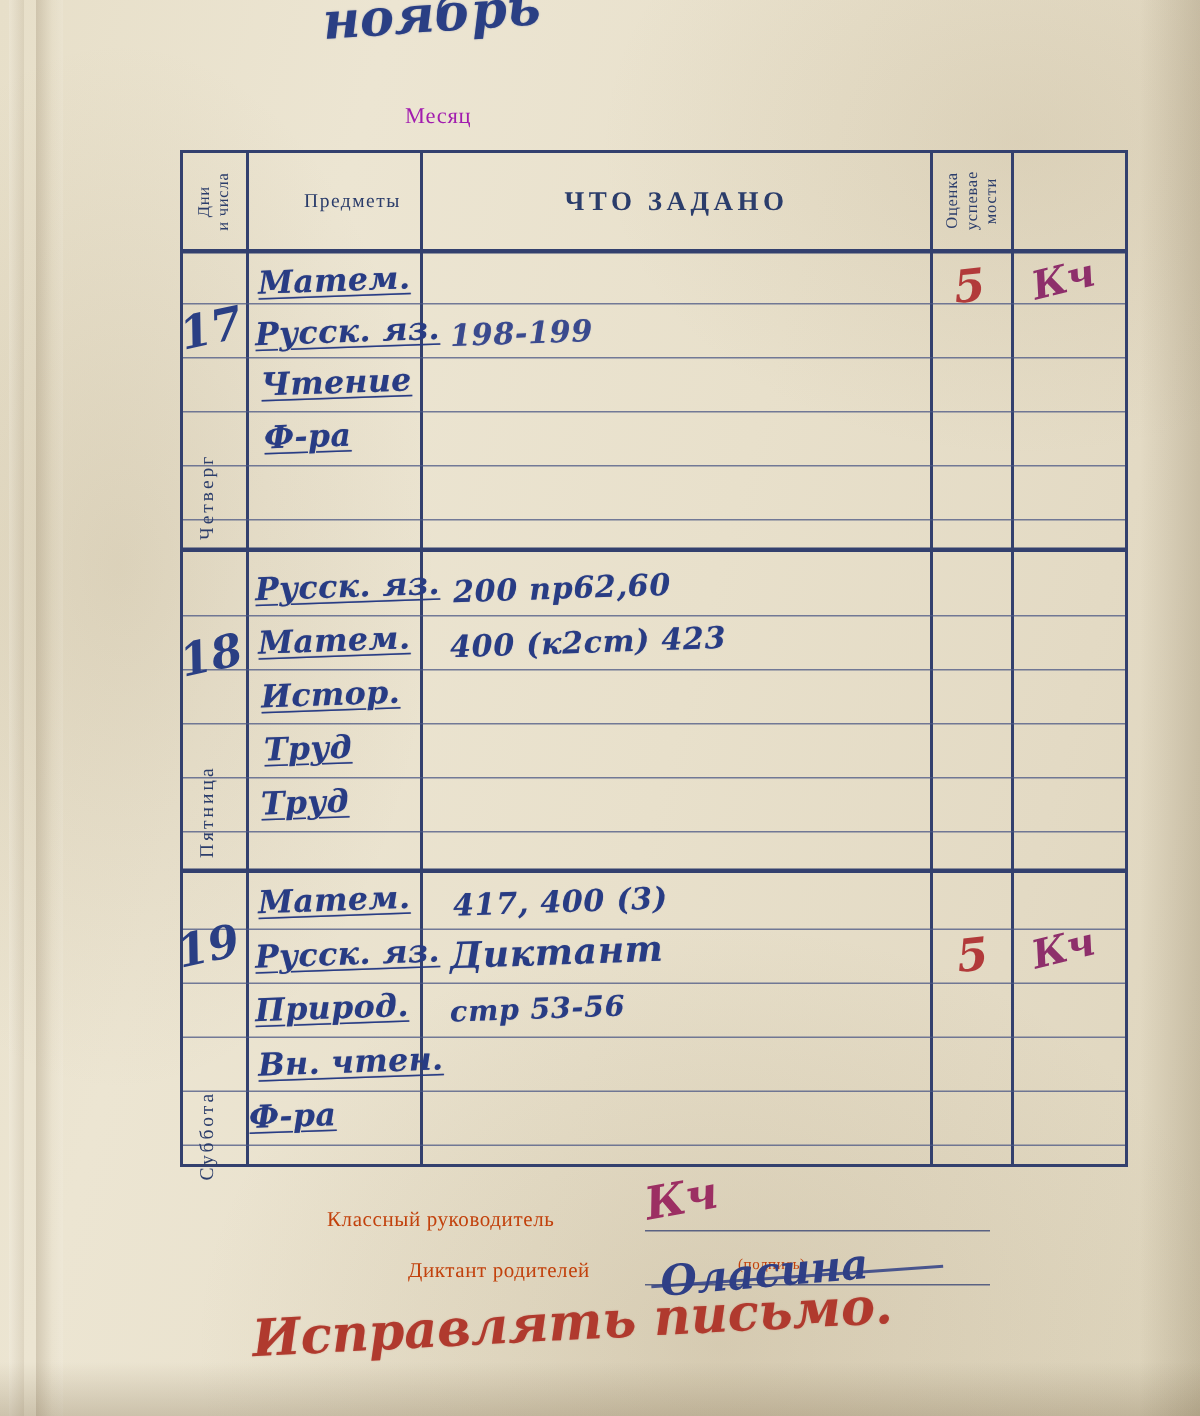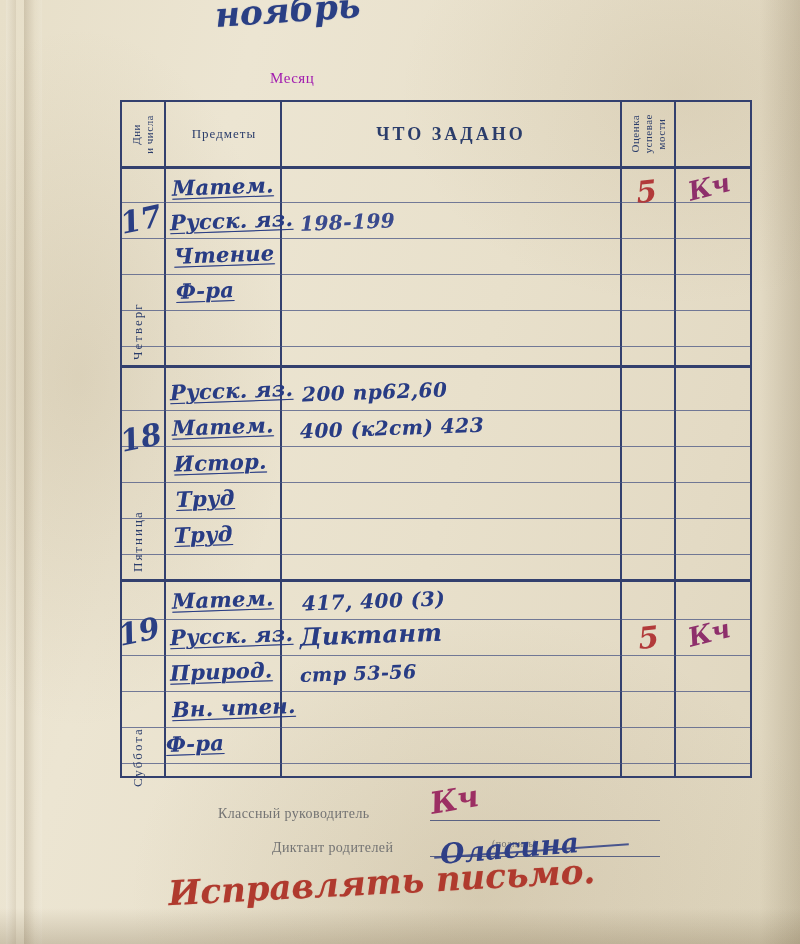--- a/index.html
+++ b/index.html
@@ -113,21 +113,21 @@
   .sig{
     position:absolute;
     font-family:"DejaVu Serif", serif;
     font-size:26px;font-weight:bold;font-style:italic;
     color:#8e2f6b;
     transform:rotate(-14deg);
   }
 
   
   .foot{
-    position:absolute;color:#737373;
+    position:absolute;color:#c2410c;
   }
   .foot-label{font-size:14px;letter-spacing:.4px;}
   .foot-sub{font-size:10px;letter-spacing:.4px;}
   .foot-line{position:absolute;height:1px;background:#3a4676;opacity:.8;}
   .sig-teacher{
     position:absolute;left:430px;top:782px;
     font-family:"DejaVu Serif", serif;font-size:30px;font-weight:bold;font-style:italic;
     color:#9c2f63;transform:rotate(-10deg);
   }
   .sig-parent{
@@ -164,21 +164,21 @@
   <div class="vline" style="left:42px;"></div>
   <div class="vline" style="left:158px;"></div>
   <div class="vline" style="left:498px;"></div>
   <div class="vline" style="left:552px;"></div>
 
   <div class="hline thick" style="top:64px;"></div>
 
   <div class="hdr" style="left:0;width:42px;">
     <span class="hdr-vert">Дни<br>и числа</span>
   </div>
-  <div class="hdr" style="left:45px;width:114px;">
+  <div class="hdr" style="left:56px;width:114px;">
     <span class="hdr-mid">Предметы</span>
   </div>
   <div class="hdr" style="left:160px;width:338px;">
     <span class="hdr-big">ЧТО ЗАДАНО</span>
   </div>
   <div class="hdr" style="left:500px;width:52px;">
     <span class="hdr-vert">Оценка<br>успевае<br>мости</span>
   </div>
 
   <div class="hline" style="top:100px;"></div>

